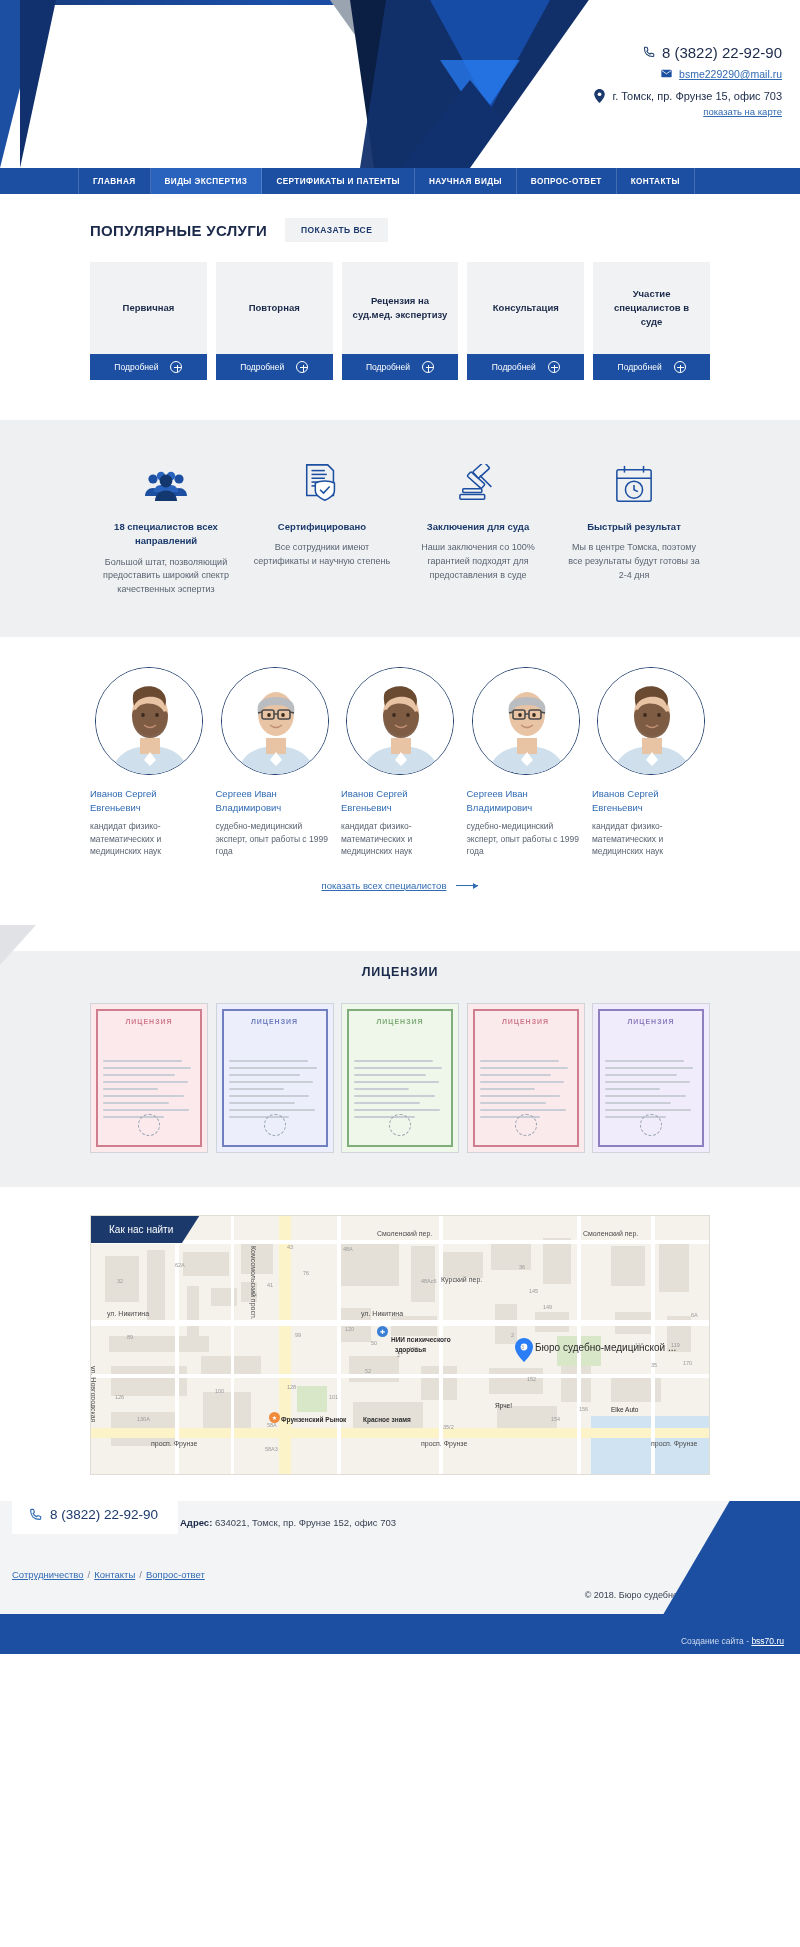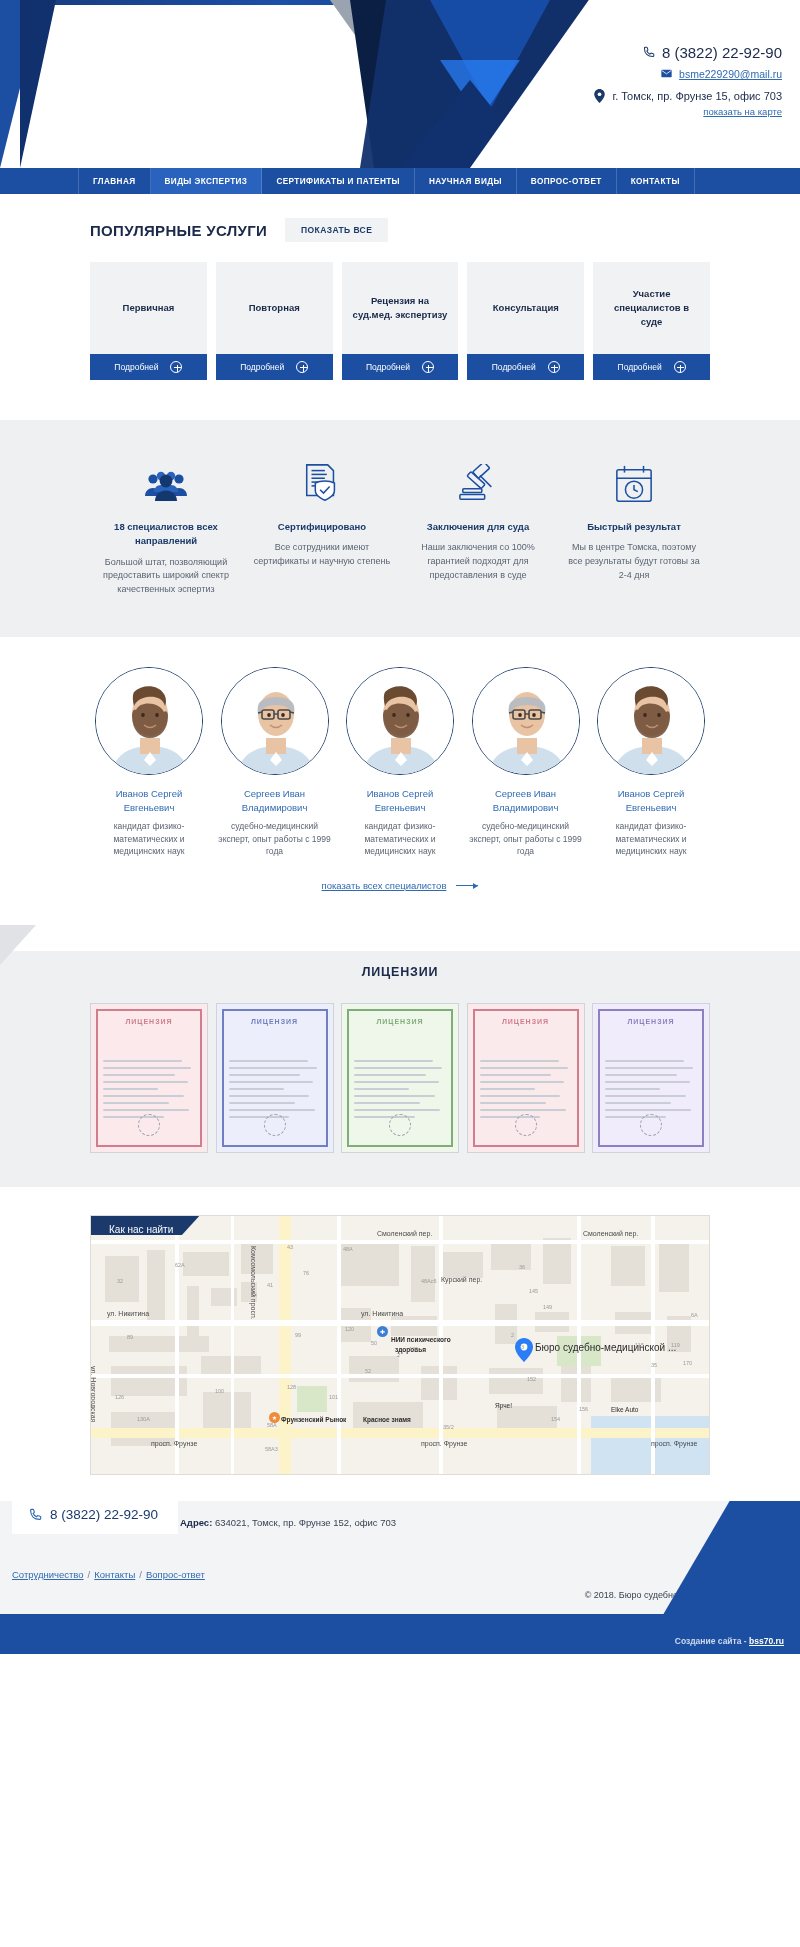--- a/index.html
+++ b/index.html
@@ -118,21 +118,21 @@
   .adv-item { width:140px; text-align:center; }
   .adv-icon { height:48px; display:flex; align-items:flex-end; justify-content:center; margin-bottom:16px;}
   .adv-title { font-size:9.5px; font-weight:bold; color:#1b3a6b; line-height:1.5; margin-bottom:7px;}
   .adv-desc { font-size:9px; color:#5a6472; line-height:1.55; }
 
   
   .sec-spec { background:#fff; padding:30px 0 34px; }
   .sec-title { text-align:center; font-size:12.5px; font-weight:bold; color:#1b2a4a;
       letter-spacing:.8px; margin-bottom:24px;}
   .spec-grid { display:flex; justify-content:space-between; padding:0 12px;}
-  .spec-item { width:118px; text-align:center;}
+  .spec-item { width:118px; }
   .spec-photo { width:108px; height:108px; margin:0 auto 12px; border-radius:50%;
      border:1.5px solid #1b3a6b; overflow:hidden; position:relative;
      background:#fff; }
   .spec-name { font-size:9.5px; color:#2f6ab3; line-height:1.45; margin-bottom:5px;}
   .spec-role { font-size:8.5px; color:#5a6472; line-height:1.5;}
   .spec-more { text-align:center; margin-top:22px; display:flex; align-items:center; justify-content:center; gap:10px;}
   .spec-more a { font-size:9.5px; color:#2f6ab3; text-decoration:underline;}
   .arrow-right { width:22px; height:1px; background:#2f6ab3; position:relative;}
   .arrow-right:after{ content:""; position:absolute; right:0; top:-2.5px;
      border-left:5px solid #2f6ab3; border-top:3px solid transparent; border-bottom:3px solid transparent;}
@@ -161,21 +161,21 @@
     min-width:180px; text-align:center;
   }
   .lic-btn-ghost { position:absolute; right:192px; top:0; width:26px; height:34px;
     background:#dfe3e8; clip-path: polygon(34% 0, 100% 0, 66% 100%, 0% 100%);}
 
   
   .sec-map { background:#fff; padding:28px 0 26px; }
   .map-box { width:620px; height:260px; margin:0 auto; position:relative; overflow:hidden;
      background:#f5f2ec; border:1px solid #e0ddd6;}
   .map-badge { position:absolute; left:0; top:0; z-index:6; background:#1b3a6b;
-    color:#fff; font-size:10px; padding:8px 26px 0 18px;
+    color:#fff; font-size:10px; padding:8px 26px 8px 18px;
     clip-path: polygon(0 0, 100% 0, 84% 100%, 0% 100%); }
   .mp-road { position:absolute; background:#ffffff; }
   .mp-road.main { background:#fdf3c9; }
   .mp-block { position:absolute; background:#e4e0d8; }
   .mp-green { position:absolute; background:#d7e7c8; }
   .mp-water { position:absolute; background:#cfe3f2; }
   .mp-label { position:absolute; font-size:6.5px; color:#6a6a6a; white-space:nowrap;}
   .mp-label.street { color:#4a4a4a; font-size:7px;}
   .mp-num { position:absolute; font-size:5.5px; color:#9a9a9a;}
   .mp-pin { position:absolute; width:14px; height:18px;}
@@ -189,21 +189,21 @@
       padding:12px 20px 12px 16px; display:flex; align-items:center; gap:8px;}
   .ft-phone { font-size:13.5px; color:#1b3a6b; }
   .ft-addr { position:absolute; left:180px; top:16px; font-size:9.5px; color:#3a4354;}
   .ft-addr b { color:#1b2a4a; }
   .ft-links { padding:14px 12px 10px; font-size:9.5px; }
   .ft-links a { color:#2f6ab3; text-decoration:underline; }
   .ft-links span { color:#7a828f; margin:0 4px;}
   .ft-copy { text-align:right; font-size:9px; color:#3a4354; padding:0 14px 14px; }
   .ft-diag { position:absolute; right:0; top:0; width:160px; height:100%;
      background:#1c4fa1; clip-path: polygon(56% 0, 100% 0, 100% 100%, 0% 100%);}
-  .ft-bottom { background:#1c4fa1; height:40px; position:relative;font-weight:bold; }
+  .ft-bottom { background:#1c4fa1; height:40px; position:relative; }
   .ft-made { position:absolute; right:16px; bottom:8px; font-size:8.5px; color:#cdd9ee;}
   .ft-made a { color:#ffffff; text-decoration:underline;}
 </style>
 </head>
 <body>
 
 <div class="page">
 
   <div class="header">
     <div class="hdr-top-strip"></div>

